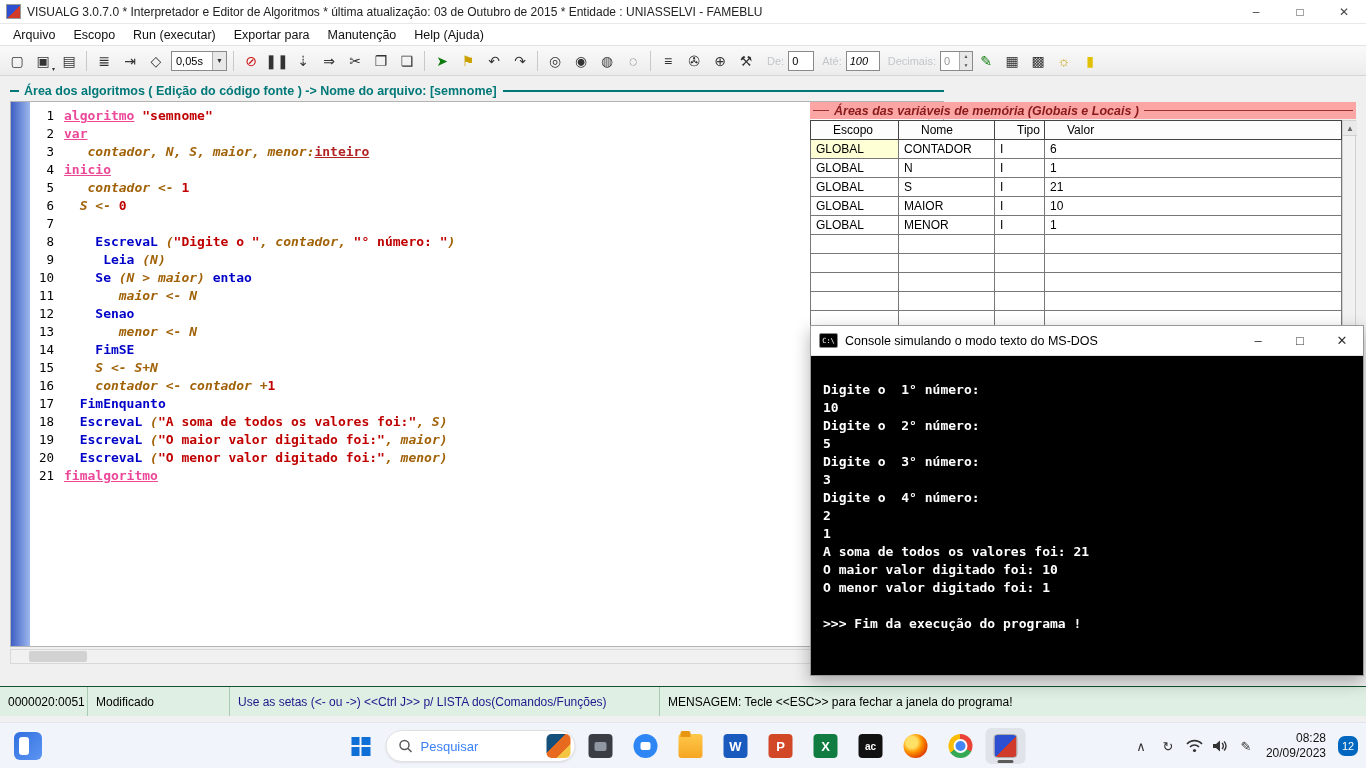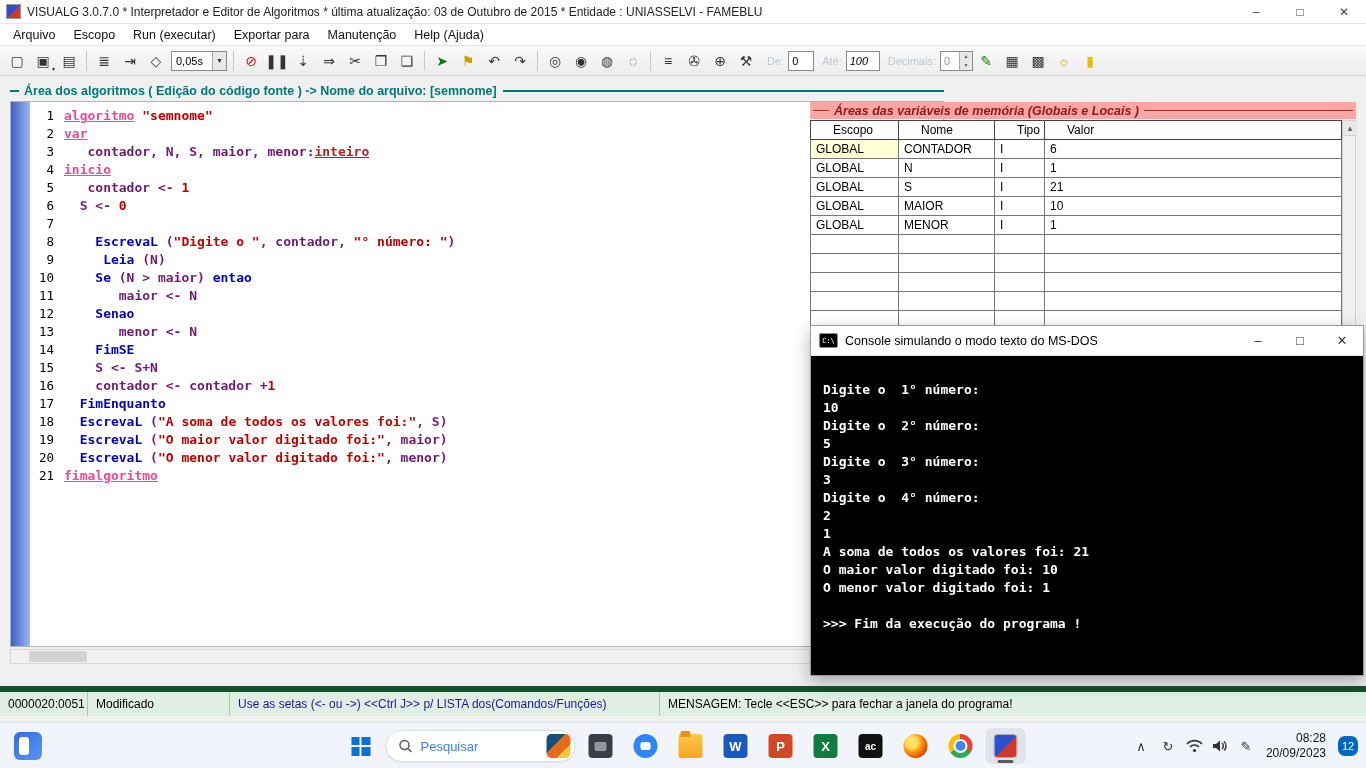--- a/index.html
+++ b/index.html
@@ -42,21 +42,21 @@
   .editor-wrap { position:absolute; left:10px; top:8px; width:934px; }
   .editor-header { display:flex; align-items:center; color:#007878; font-weight:bold; font-size:12.5px; height:14px; margin-bottom:3px; white-space:nowrap; }
   .editor-header::before { content:""; width:9px; border-top:2px solid #007878; margin-right:5px; }
   .editor-header::after { content:""; flex:1; border-top:2px solid #007878; margin-left:6px; }
   .editor { position:relative; height:546px; background:#FFF; border:1px solid #B4B4B4; display:flex; overflow:hidden; }
   .margin-strip { width:19px; background:linear-gradient(to right,#3E5FC4,#9DB8EE); flex:none; }
   .code-area { flex:1; padding-top:5px; overflow:hidden; font-family:"DejaVu Sans Mono", monospace; font-size:13px; font-weight:bold; }
   .code-line { display:flex; height:18px; line-height:18px; }
   .gutter { width:34px; text-align:right; padding-right:10px; color:#000; font-weight:normal; font-size:12.5px; flex:none; }
   .segs { white-space:pre; }
-  .c-p  { color:#701a75; }
+  .c-p  { color:#a16207;font-style:italic; }
   .c-k  { color:#0000C8; }
   .c-ku { color:#ec4899; text-decoration:underline; }
   .c-st { color:#C00000; }
   .c-nu { color:#C00000; }
   .c-ty { color:#B22222; text-decoration:underline; }
 
   .vscroll { width:15px; background:#F1F1F1; border-left:1px solid #D0D0D0; position:relative; flex:none; }
   .vs-arrow { position:absolute; left:0; width:14px; height:15px; display:flex; align-items:center; justify-content:center;
               font-size:8px; color:#666; background:#E9E9E9; }
   .vs-arrow.up { top:0; border-bottom:1px solid #D0D0D0; }
@@ -87,21 +87,21 @@
   .dos-icon { width:19px; height:15px; background:#000; border:1px solid #888; border-radius:2px; color:#FFF;
               font-size:7px; font-family:"DejaVu Sans Mono", monospace; display:flex; align-items:center; justify-content:center; margin-right:7px; flex:none; }
   .console-title { font-size:12.5px; color:#000; flex:1; white-space:nowrap; overflow:hidden; }
   .console-controls { display:flex; height:100%; }
   .console-btn { width:42px; display:flex; align-items:center; justify-content:center; font-size:13px; color:#333; }
   .console-body { padding:25px 12px 0 12px; font-family:"DejaVu Sans Mono", monospace; font-size:13px; font-weight:bold; color:#FFF; }
   .console-line { height:18px; line-height:18px; white-space:pre; }
 
   
   .statusbar { position:absolute; top:686px; left:0; width:1366px; height:30px; background:#DFEFE3;
-               border-top:6px solid #14532d; display:flex; font-size:12px; color:#000; }
+               border-top:1px solid #14532d; display:flex; font-size:12px; color:#000; }
   .sb-cell { display:flex; align-items:center; padding-left:8px; border-right:1px solid #A9C9B2; height:100%; }
   .sb-pos { width:88px; } .sb-mod { width:142px; } .sb-hint { width:430px; color:#1A1A8C; } .sb-msg { flex:1; border-right:none; }
   .bottom-strip { position:absolute; top:716px; left:0; width:1366px; height:6px; background:#F0F0F0; }
 
   
   .taskbar { position:absolute; top:722px; left:0; width:1366px; height:46px; background:#F1F4FA; border-top:1px solid #E2E6EC; }
   .widgets { position:absolute; left:14px; top:9px; width:28px; height:28px; border-radius:6px;
              background:linear-gradient(135deg,#2F6FE0,#5E95F2); }
   .widgets::after { content:""; position:absolute; left:5px; top:5px; width:10px; height:18px; background:#FFF; border-radius:3px; }
   .tb-center { position:absolute; left:50%; top:5px; transform:translateX(-50%); display:flex; align-items:center; gap:5px; }

